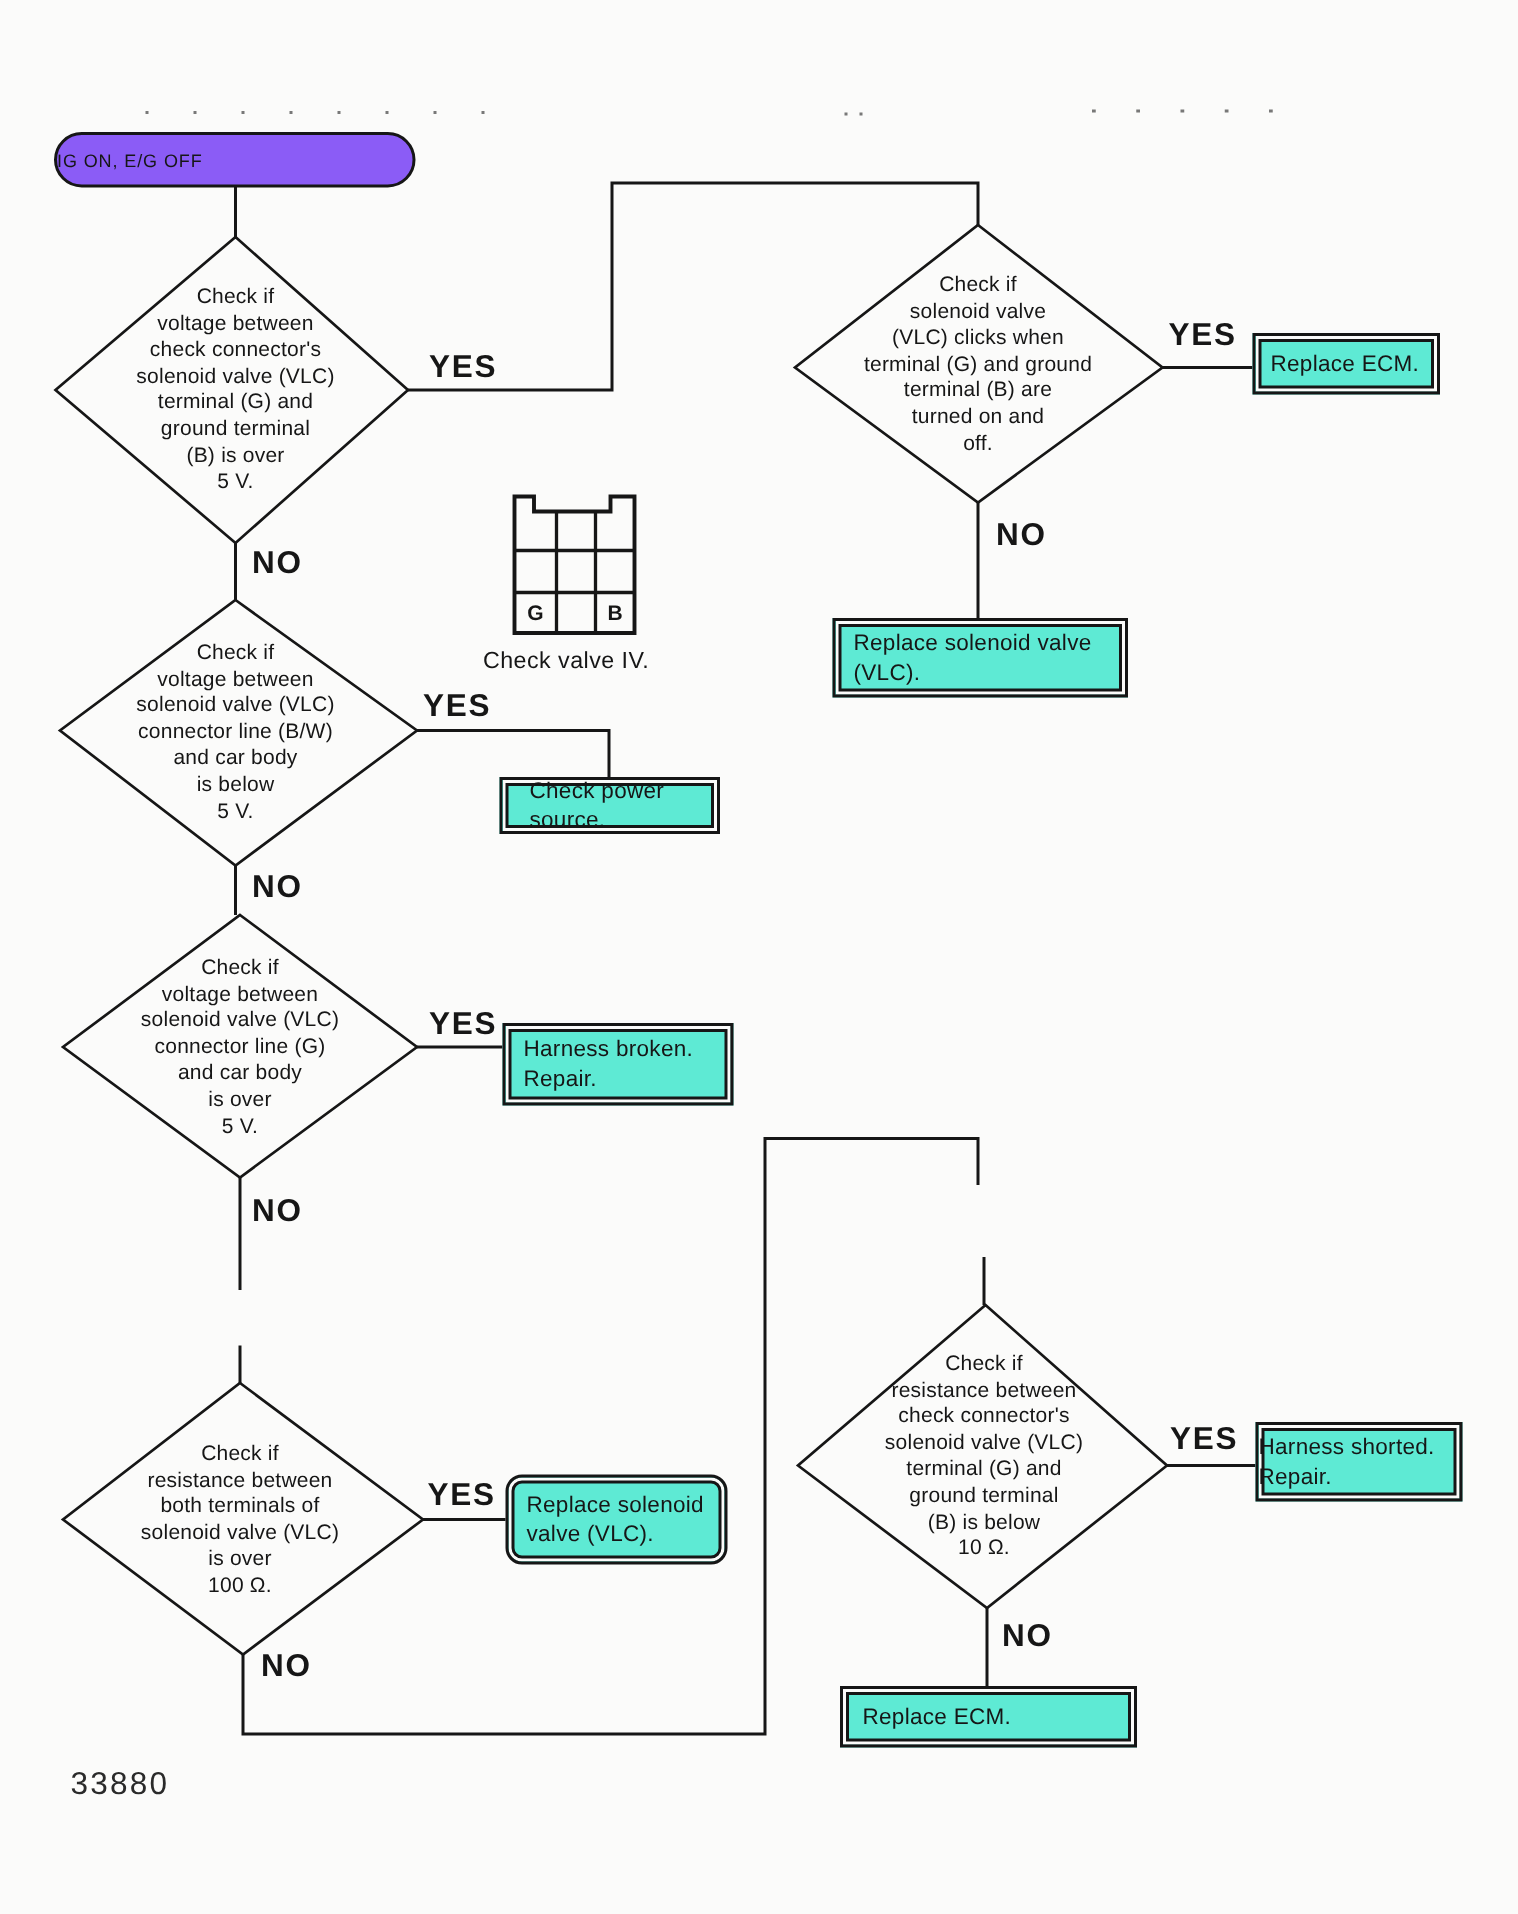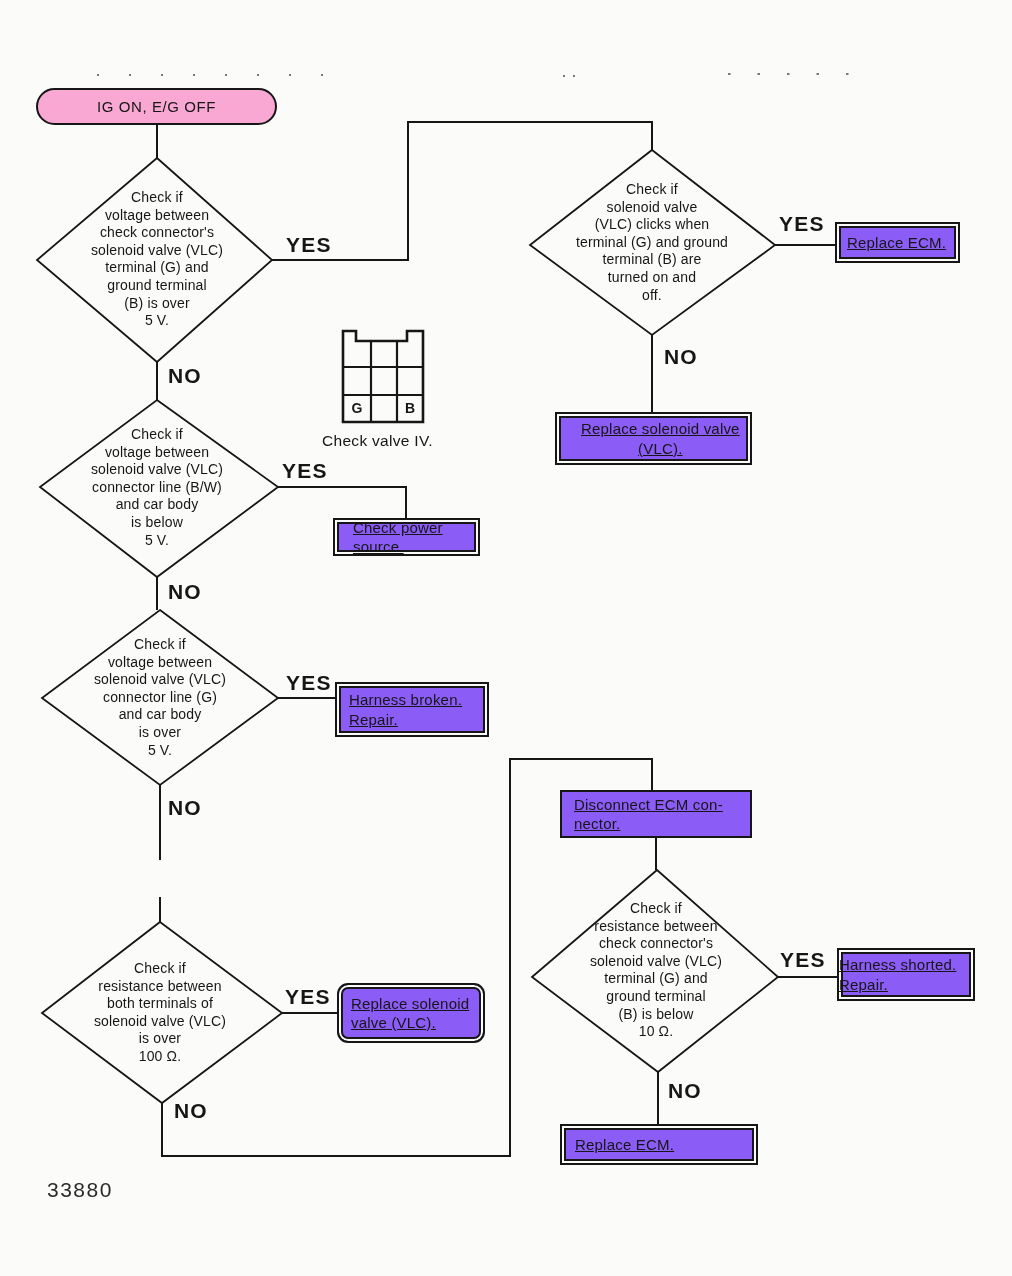--- a/index.html
+++ b/index.html
@@ -5,29 +5,29 @@
   html,body{margin:0;padding:0;background:#ffffff;}
   *{box-sizing:border-box;}
   .canvas{
     position:relative;width:1012px;height:1276px;overflow:hidden;
     background:#fbfbfa;color:#161616;
     font-family:"Liberation Sans",sans-serif;
   }
   .flow-svg{position:absolute;left:0;top:0;}
   .term{
     position:absolute;border:2.4px solid #161616;border-radius:19px;
-    display:flex;align-items:center;justify-content:center;
-    font-size:15px;letter-spacing:.6px;background:#f9a8d4;
+    display:flex;align-items:center;
+    font-size:12px;letter-spacing:.6px;background:#8b5cf6;
   }
   .dtext{
     position:absolute;text-align:center;white-space:pre-line;
     font-size:14px;line-height:17.6px;letter-spacing:.15px;
   }
   .action{
-    position:absolute;display:flex;align-items:center;background:#8b5cf6;text-decoration:underline;
+    position:absolute;display:flex;align-items:center;background:#5eead4;
   }
   .double{
     border:2px solid #161616;
     box-shadow:inset 0 0 0 2px #fbfbfa, inset 0 0 0 4px #161616;
   }
   .single{border:2px solid #161616;}
   .atext{
     white-space:pre-line;font-size:15px;line-height:19.5px;letter-spacing:.2px;
   }
   .lbl{
@@ -144,43 +144,39 @@
   <div class="lbl" style="left:285px;top:985px;">YES</div>
   <div class="lbl" style="left:174px;top:1099px;">NO</div>
   <div class="lbl" style="left:780px;top:948px;">YES</div>
   <div class="lbl" style="left:668px;top:1079px;">NO</div>
 
   <div class="action double" style="left:835px;top:222px;width:125px;height:41px;">
     <div class="atext" style="padding-left:10px;">Replace ECM.</div>
   </div>
 
   <div class="action double" style="left:555px;top:412px;width:197px;height:53px;">
-    <div class="atext" style="padding-left:24px;text-align:center;">Replace solenoid valve
+    <div class="atext" style="padding-left:12px;">Replace solenoid valve
 (VLC).</div>
   </div>
 
   <div class="action double" style="left:333px;top:518px;width:147px;height:38px;">
     <div class="atext" style="padding-left:18px;">Check power
 source.</div>
   </div>
 
   <div class="action double" style="left:335px;top:672px;width:154px;height:55px;margin-top:10px;">
     <div class="atext" style="padding-left:12px;">Harness broken.
 Repair.</div>
   </div>
 
   <div class="action double" style="left:337px;top:983px;width:148px;height:60px;border-radius:11px;">
     <div class="atext" style="padding-left:12px;">Replace solenoid
 valve (VLC).</div>
   </div>
 
-  <div class="action single" style="left:560px;top:790px;width:192px;height:48px;">
-    <div class="atext" style="padding-left:12px;">Disconnect ECM con-
-nector.</div>
-  </div>
 
   <div class="action double" style="left:837px;top:948px;width:138px;height:53px;">
     <div class="atext" style="padding-left:0;">Harness shorted.
 Repair.</div>
   </div>
 
   <div class="action double" style="left:560px;top:1124px;width:198px;height:41px;">
     <div class="atext" style="padding-left:13px;">Replace ECM.</div>
   </div>
 

